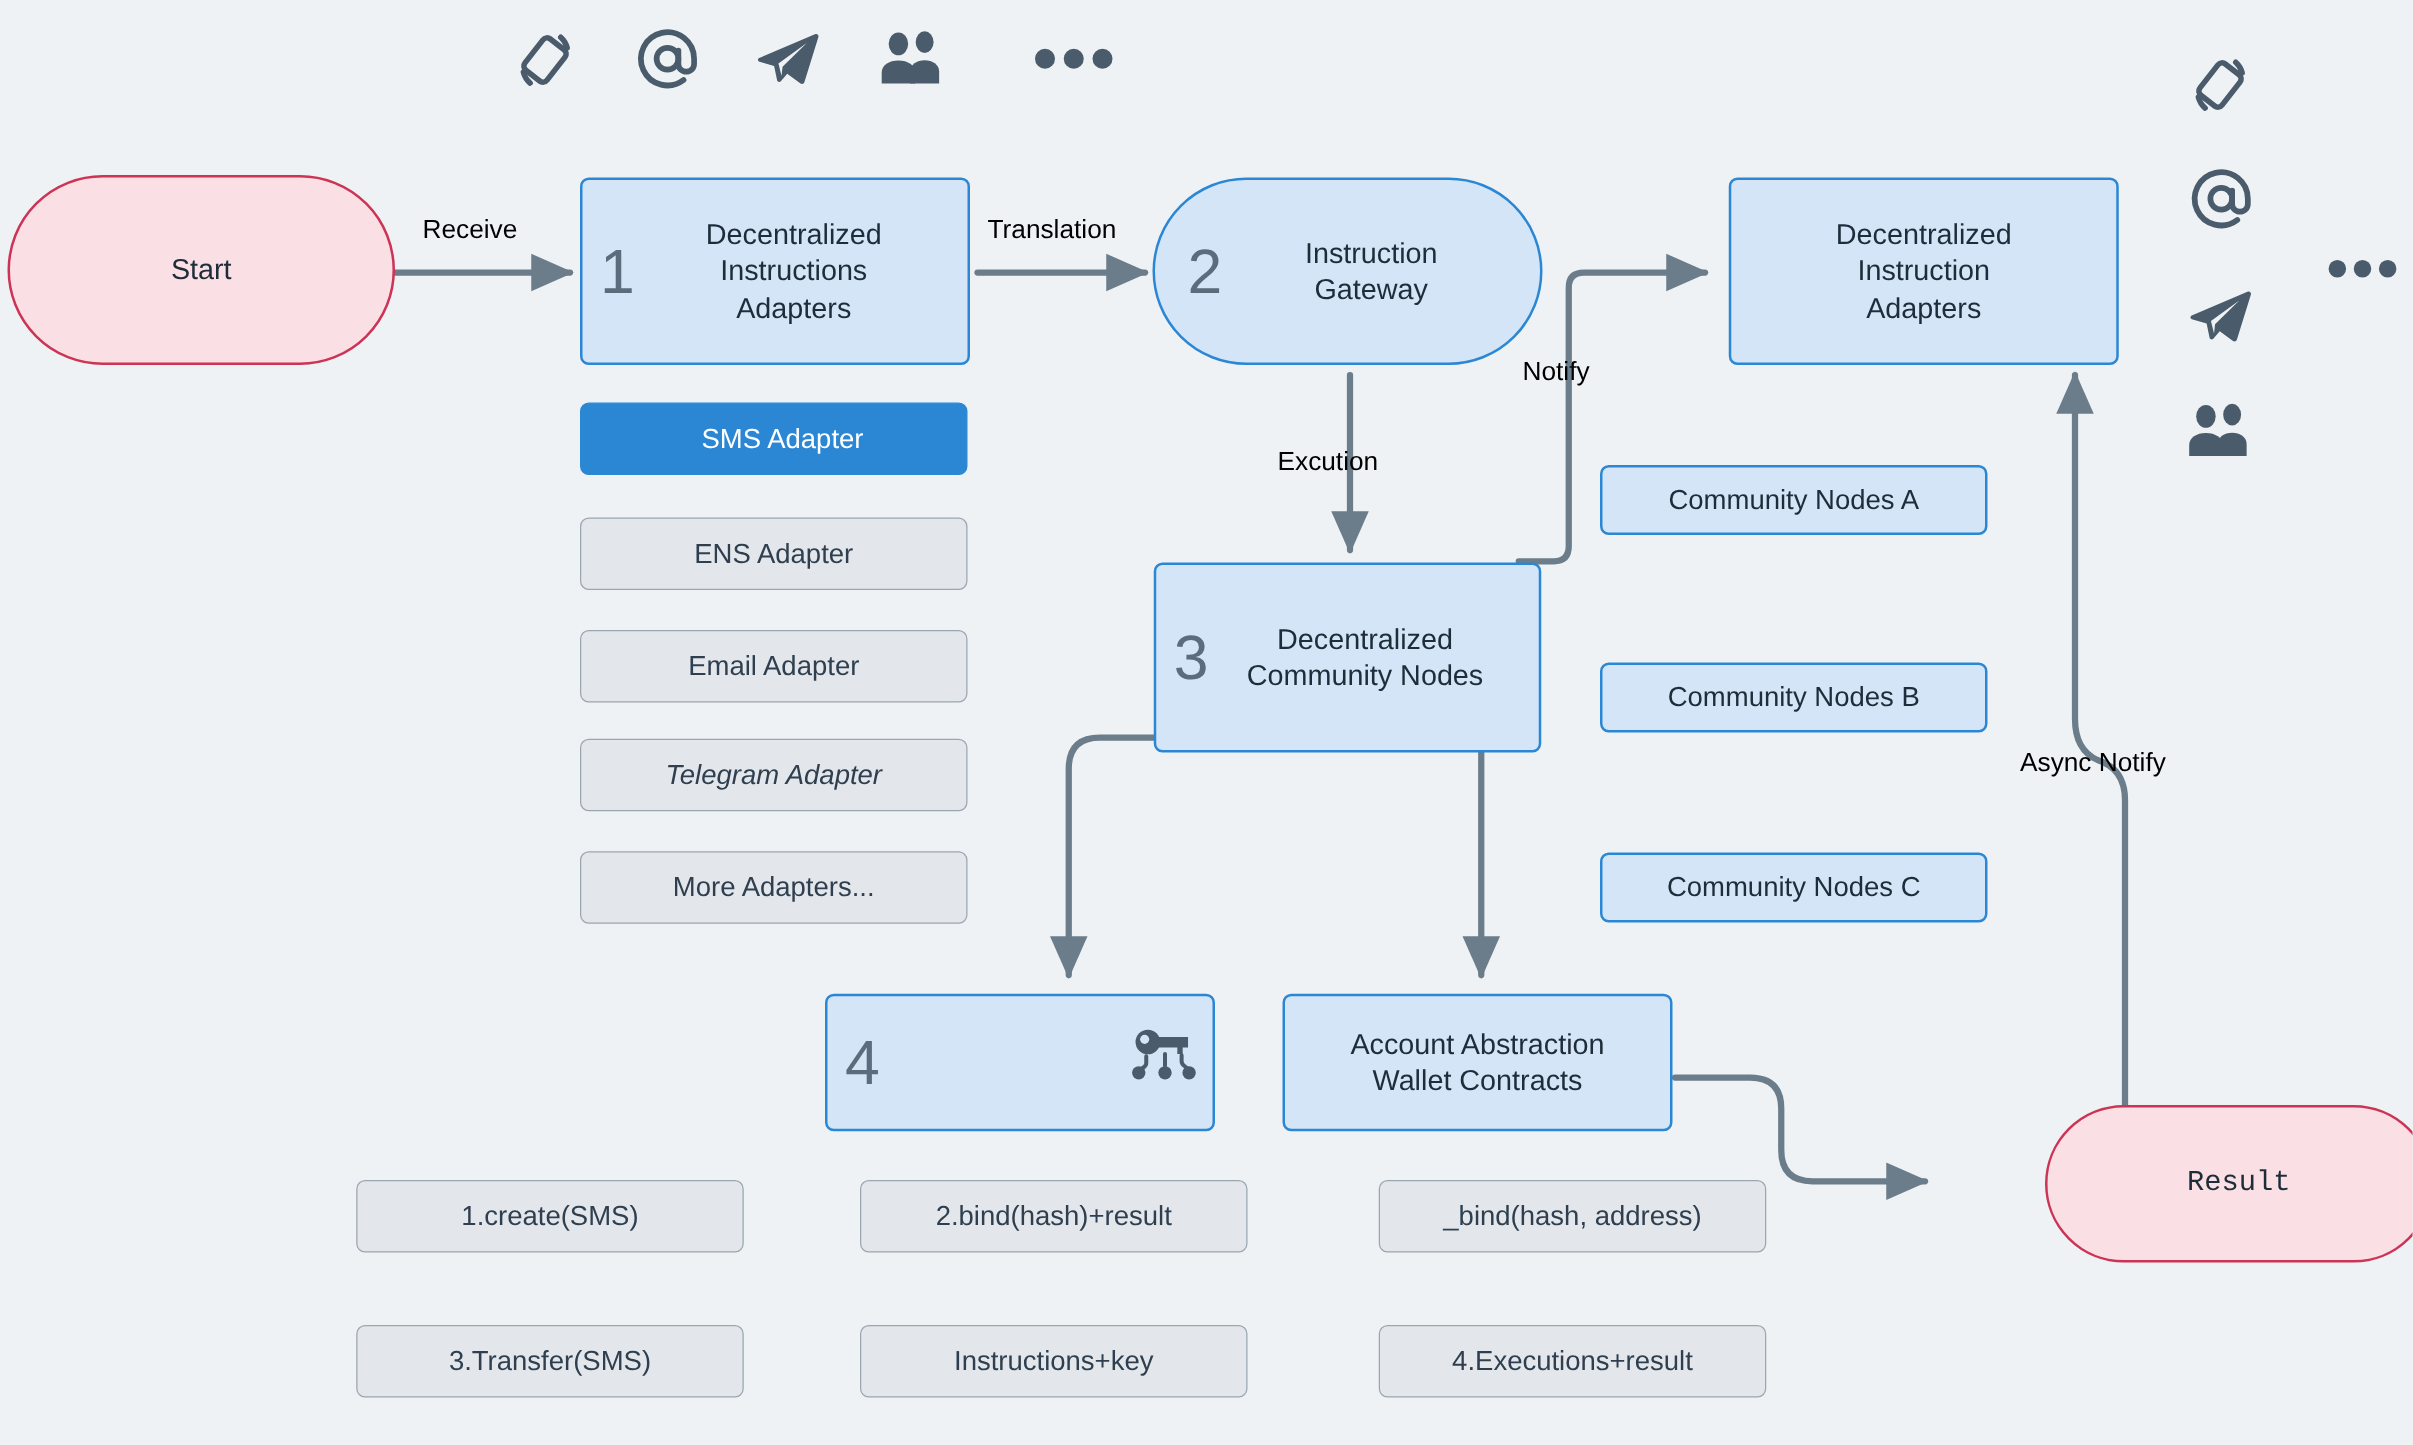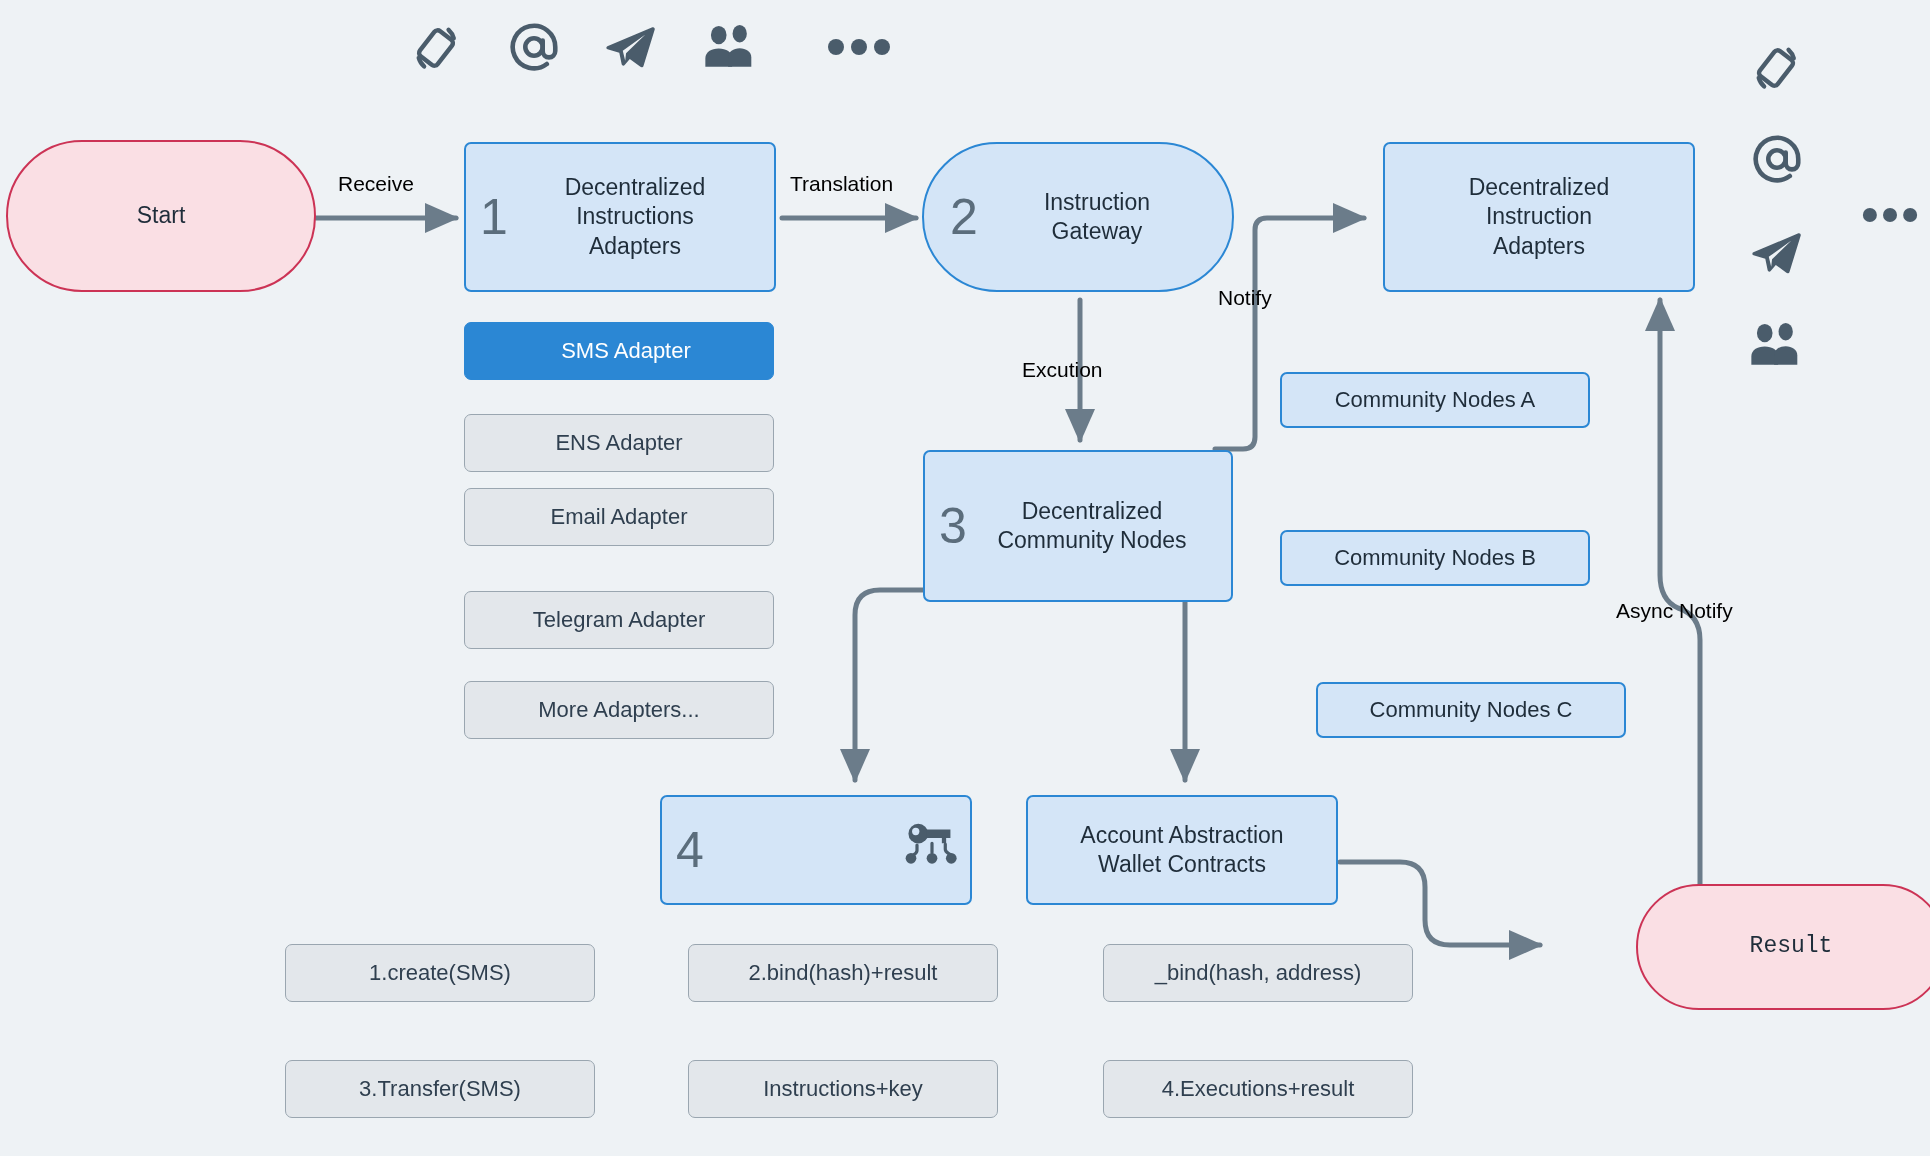--- a/index.html
+++ b/index.html
@@ -244,37 +244,37 @@
 <div class="node n-pink" style="left:1636px; top:884px; width:310px; height:126px; border-radius:63px; font-size:23px;font-family:Liberation Mono, monospace;">
   <span class="node-label">Result</span>
 </div>
 
 <div class="node n-accent" style="left:464px; top:322px; width:310px; height:58px; font-size:22px;">
   <span class="node-label">SMS Adapter</span>
 </div>
 <div class="node n-gray" style="left:464px; top:414px; width:310px; height:58px; font-size:22px;">
   <span class="node-label">ENS Adapter</span>
 </div>
-<div class="node n-gray" style="left:464px; top:488px; width:310px; height:58px; font-size:22px;">
+<div class="node n-gray" style="left:464px; top:504px; width:310px; height:58px; font-size:22px;">
   <span class="node-label">Email Adapter</span>
 </div>
-<div class="node n-gray" style="left:464px; top:591px; width:310px; height:58px; font-size:22px;">
+<div class="node n-gray" style="left:464px; top:591px; width:310px; height:58px; font-size:22px;font-style:italic;">
   <span class="node-label">Telegram Adapter</span>
 </div>
 <div class="node n-gray" style="left:464px; top:681px; width:310px; height:58px; font-size:22px;">
   <span class="node-label">More Adapters...</span>
 </div>
 
 <div class="node n-blue" style="left:1280px; top:372px; width:310px; height:56px; font-size:22px;">
   <span class="node-label">Community Nodes A</span>
 </div>
 <div class="node n-blue" style="left:1280px; top:530px; width:310px; height:56px; font-size:22px;">
   <span class="node-label">Community Nodes B</span>
 </div>
-<div class="node n-blue" style="left:1316px; top:682px; width:310px; height:56px; font-size:22px;">
+<div class="node n-blue" style="left:1280px; top:682px; width:310px; height:56px; font-size:22px;">
   <span class="node-label">Community Nodes C</span>
 </div>
 
 <div class="node n-gray" style="left:285px; top:944px; width:310px; height:58px; font-size:22px;">
   <span class="node-label">1.create(SMS)</span>
 </div>
 <div class="node n-gray" style="left:285px; top:1060px; width:310px; height:58px; font-size:22px;">
   <span class="node-label">3.Transfer(SMS)</span>
 </div>
 <div class="node n-gray" style="left:688px; top:944px; width:310px; height:58px; font-size:22px;">

